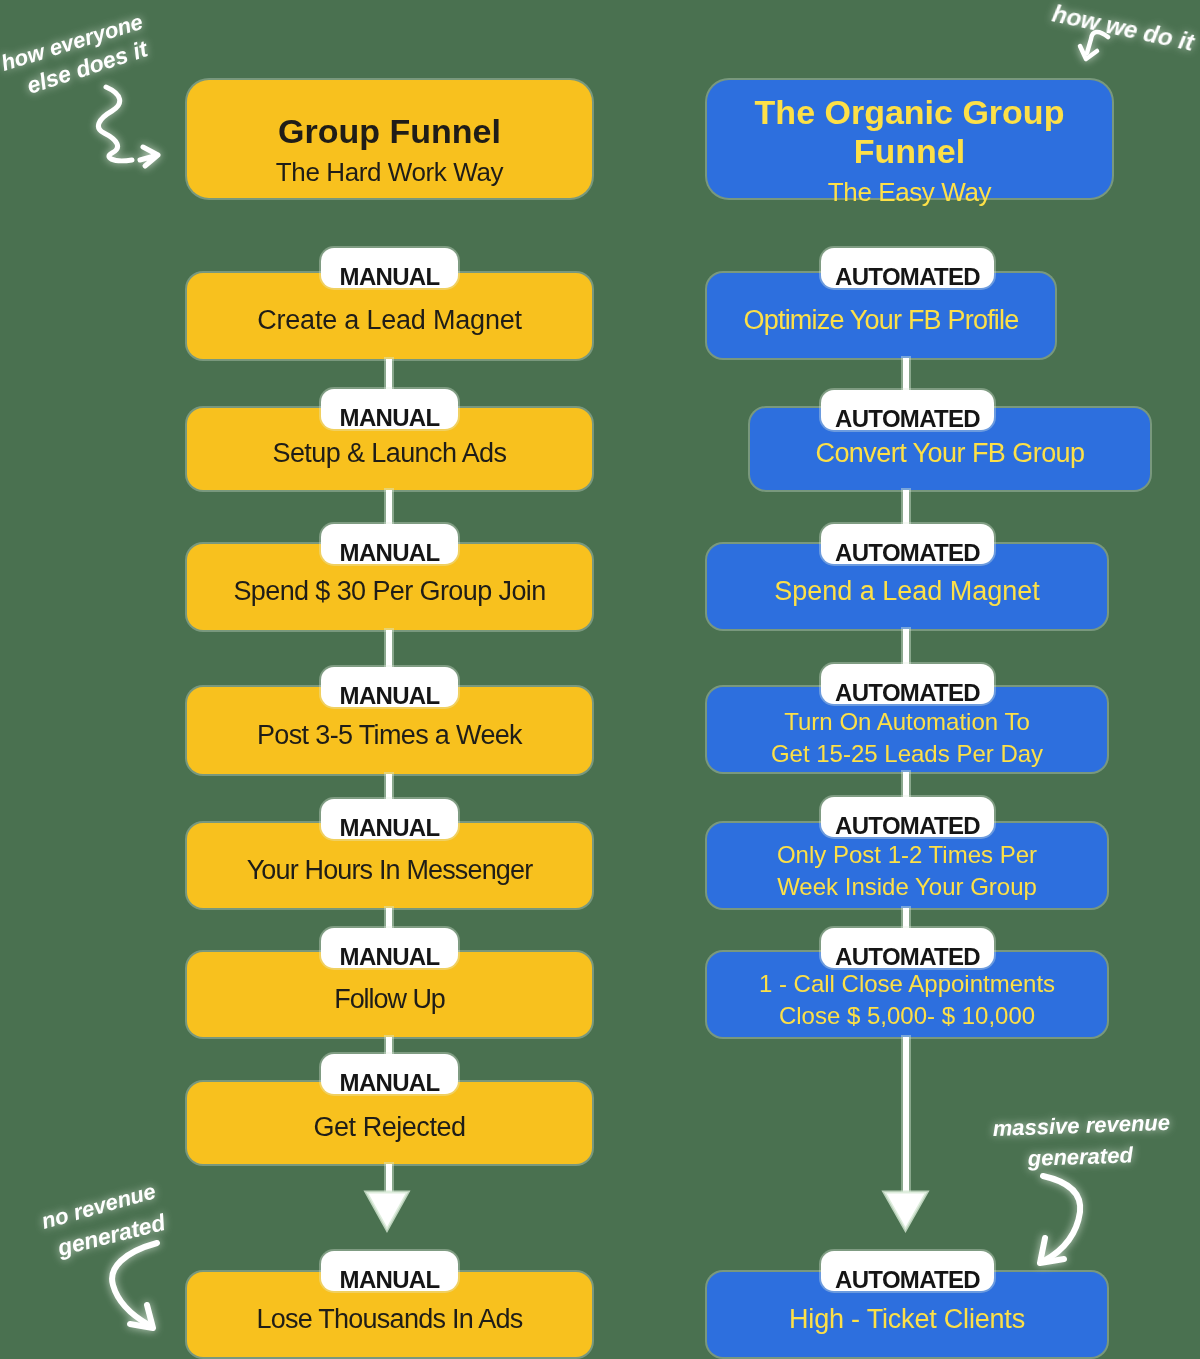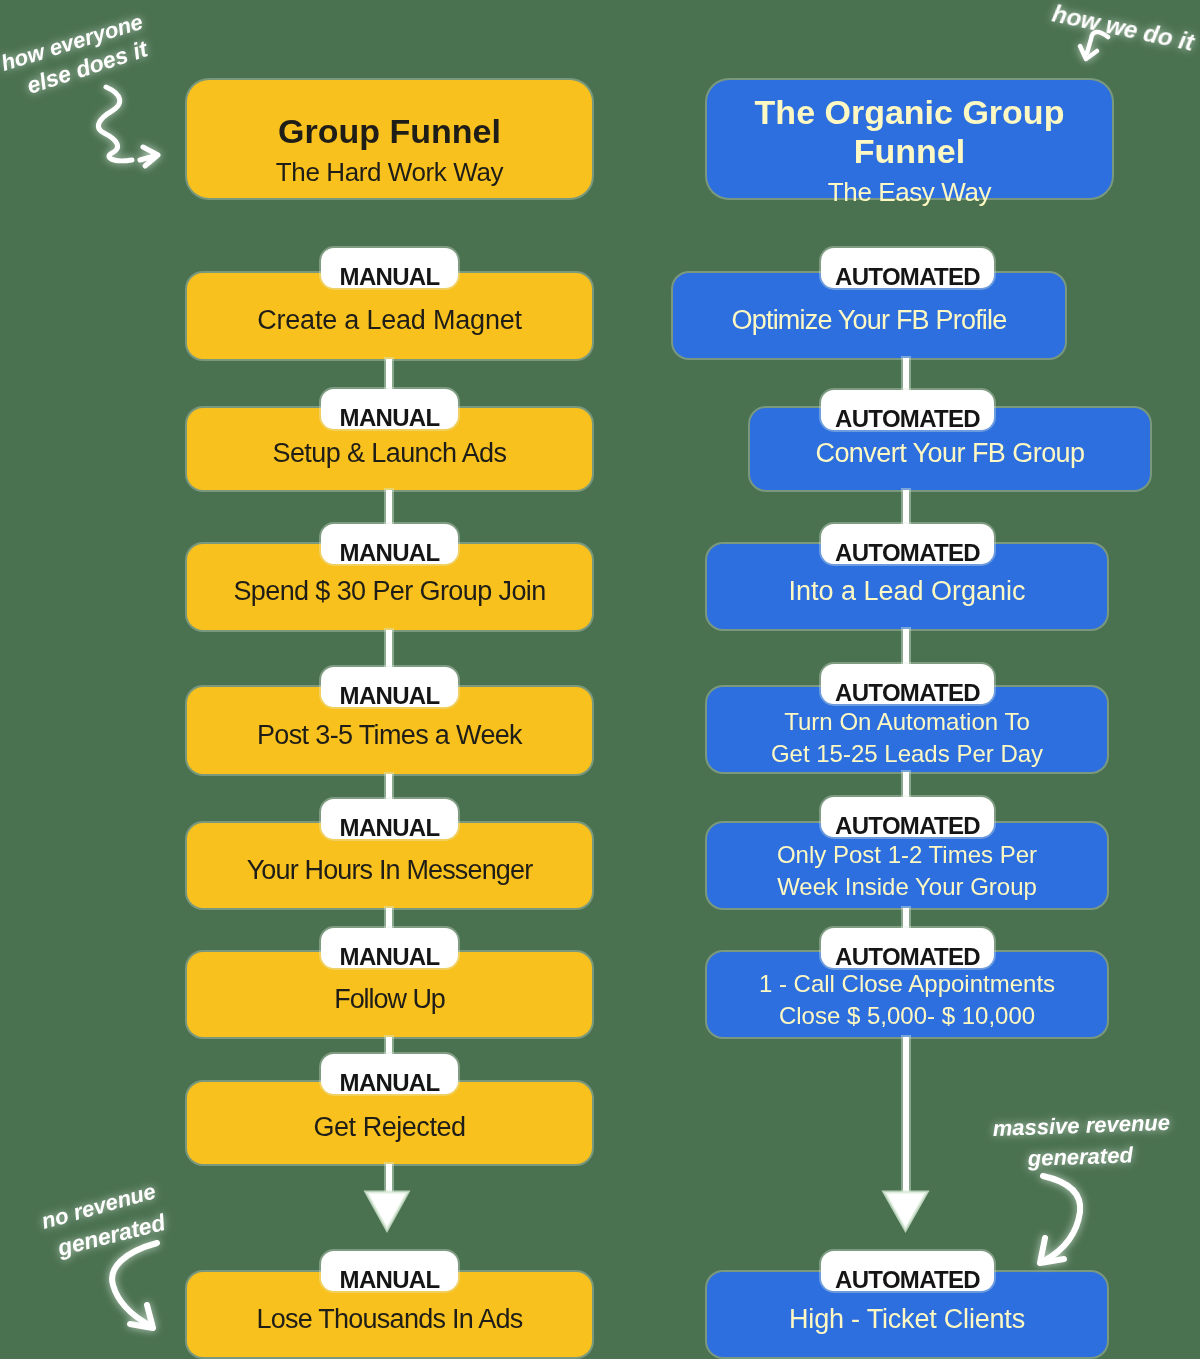--- a/index.html
+++ b/index.html
@@ -2,21 +2,21 @@
 <html><head>
 <meta charset="utf-8">
 <style>
   html,body{margin:0;padding:0;}
   body{width:1200px;height:1359px;background:#4A7150;position:relative;overflow:hidden;
        font-family:"Liberation Sans",sans-serif;}
   .box{position:absolute;border-radius:16px;display:flex;flex-direction:column;
        align-items:center;justify-content:center;text-align:center;box-sizing:border-box;
        box-shadow:0 0 0 2px rgba(222,236,220,0.32);}
   .ybox{background:#F8C11E;color:#1F1D18;}
-  .bbox{background:#2D6FDE;color:#fef9c3;}
+  .bbox{background:#2D6FDE;color:#fde047;}
   .hdr{border-radius:22px;}
   .pill{position:absolute;background:#FFFFFF;border-radius:13px;color:#151515;
         display:flex;align-items:center;justify-content:center;padding-top:18px;
         box-sizing:border-box;font-weight:bold;font-size:24px;letter-spacing:-0.7px;
         box-shadow:0 0 0 2px rgba(226,239,224,0.35);}
   .line{position:absolute;background:#FFFFFF;width:6px;
         box-shadow:0 0 0 2px rgba(215,233,213,0.45);}
   .t1{font-size:27px;padding-top:9px;}
   .t2{font-size:24px;line-height:32px;padding-top:10px;}
   .title{font-weight:bold;font-size:34px;letter-spacing:0px;margin-top:22px;}
@@ -36,23 +36,23 @@
 
 <div class="box ybox t1" style="left:187px;top:273px;width:405px;height:86px;letter-spacing:-0.2px;">Create a Lead Magnet</div>
 <div class="box ybox t1" style="left:187px;top:408px;width:405px;height:82px;letter-spacing:-0.6px;">Setup &amp; Launch Ads</div>
 <div class="box ybox t1" style="left:187px;top:544px;width:405px;height:86px;letter-spacing:-0.6px;">Spend $ 30 Per Group Join</div>
 <div class="box ybox t1" style="left:187px;top:687px;width:405px;height:87px;letter-spacing:-0.65px;">Post 3-5 Times a Week</div>
 <div class="box ybox t1" style="left:187px;top:823px;width:405px;height:85px;letter-spacing:-0.85px;">Your Hours In Messenger</div>
 <div class="box ybox t1" style="left:187px;top:952px;width:405px;height:85px;letter-spacing:-1.05px;">Follow Up</div>
 <div class="box ybox t1" style="left:187px;top:1082px;width:405px;height:82px;letter-spacing:-0.45px;">Get Rejected</div>
 <div class="box ybox t1" style="left:187px;top:1272px;width:405px;height:85px;letter-spacing:-0.75px;">Lose Thousands In Ads</div>
 
-<div class="box bbox t1" style="left:673px;top:273px;width:392px;height:85px;letter-spacing:-0.8px;text-align:right;">Optimize Your FB Profile</div>
+<div class="box bbox t1" style="left:707px;top:273px;width:348px;height:85px;letter-spacing:-0.8px;text-align:right;">Optimize Your FB Profile</div>
 <div class="box bbox t1" style="left:707px;top:408px;width:400px;height:82px;letter-spacing:-0.55px;margin-left:43px;">Convert Your FB Group</div>
-<div class="box bbox t1" style="left:707px;top:544px;width:400px;height:85px;letter-spacing:0px;">Into a Lead Organic</div>
+<div class="box bbox t1" style="left:707px;top:544px;width:400px;height:85px;letter-spacing:0px;">Spend a Lead Magnet</div>
 <div class="box bbox t2" style="left:707px;top:687px;width:400px;height:85px;padding-top:16px;">Turn On Automation To<br>Get 15-25 Leads Per Day</div>
 <div class="box bbox t2" style="left:707px;top:823px;width:400px;height:85px;">Only Post 1-2 Times Per<br>Week Inside Your Group</div>
 <div class="box bbox t2" style="left:707px;top:952px;width:400px;height:85px;">1 - Call Close Appointments<br>Close $ 5,000- $ 10,000</div>
 <div class="box bbox t1" style="left:707px;top:1272px;width:400px;height:85px;letter-spacing:-0.2px;">High - Ticket Clients</div>
 
 <div class="line" style="left:385.5px;top:359px;height:30px;"></div>
 <div class="line" style="left:385.5px;top:490px;height:34px;"></div>
 <div class="line" style="left:385.5px;top:630px;height:37px;"></div>
 <div class="line" style="left:385.5px;top:774px;height:25px;"></div>
 <div class="line" style="left:385.5px;top:908px;height:20px;"></div>

